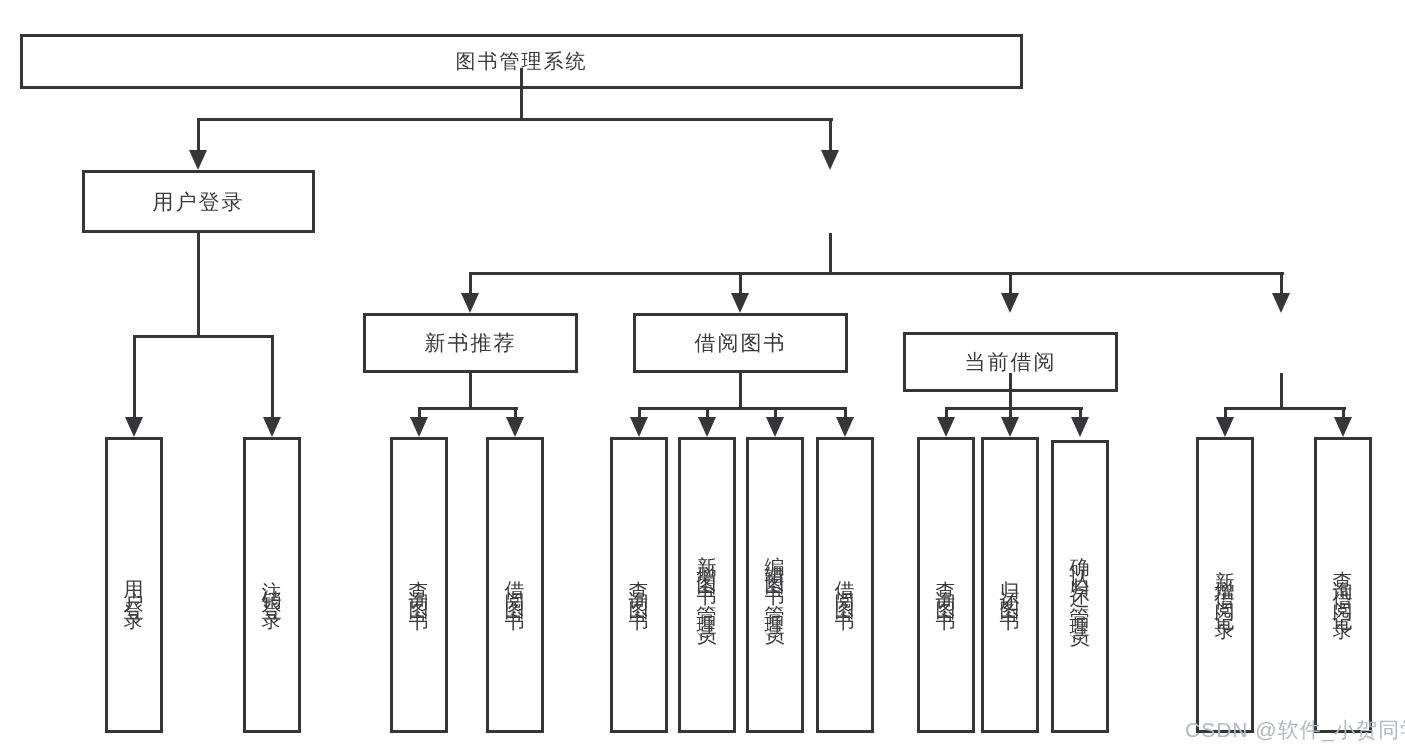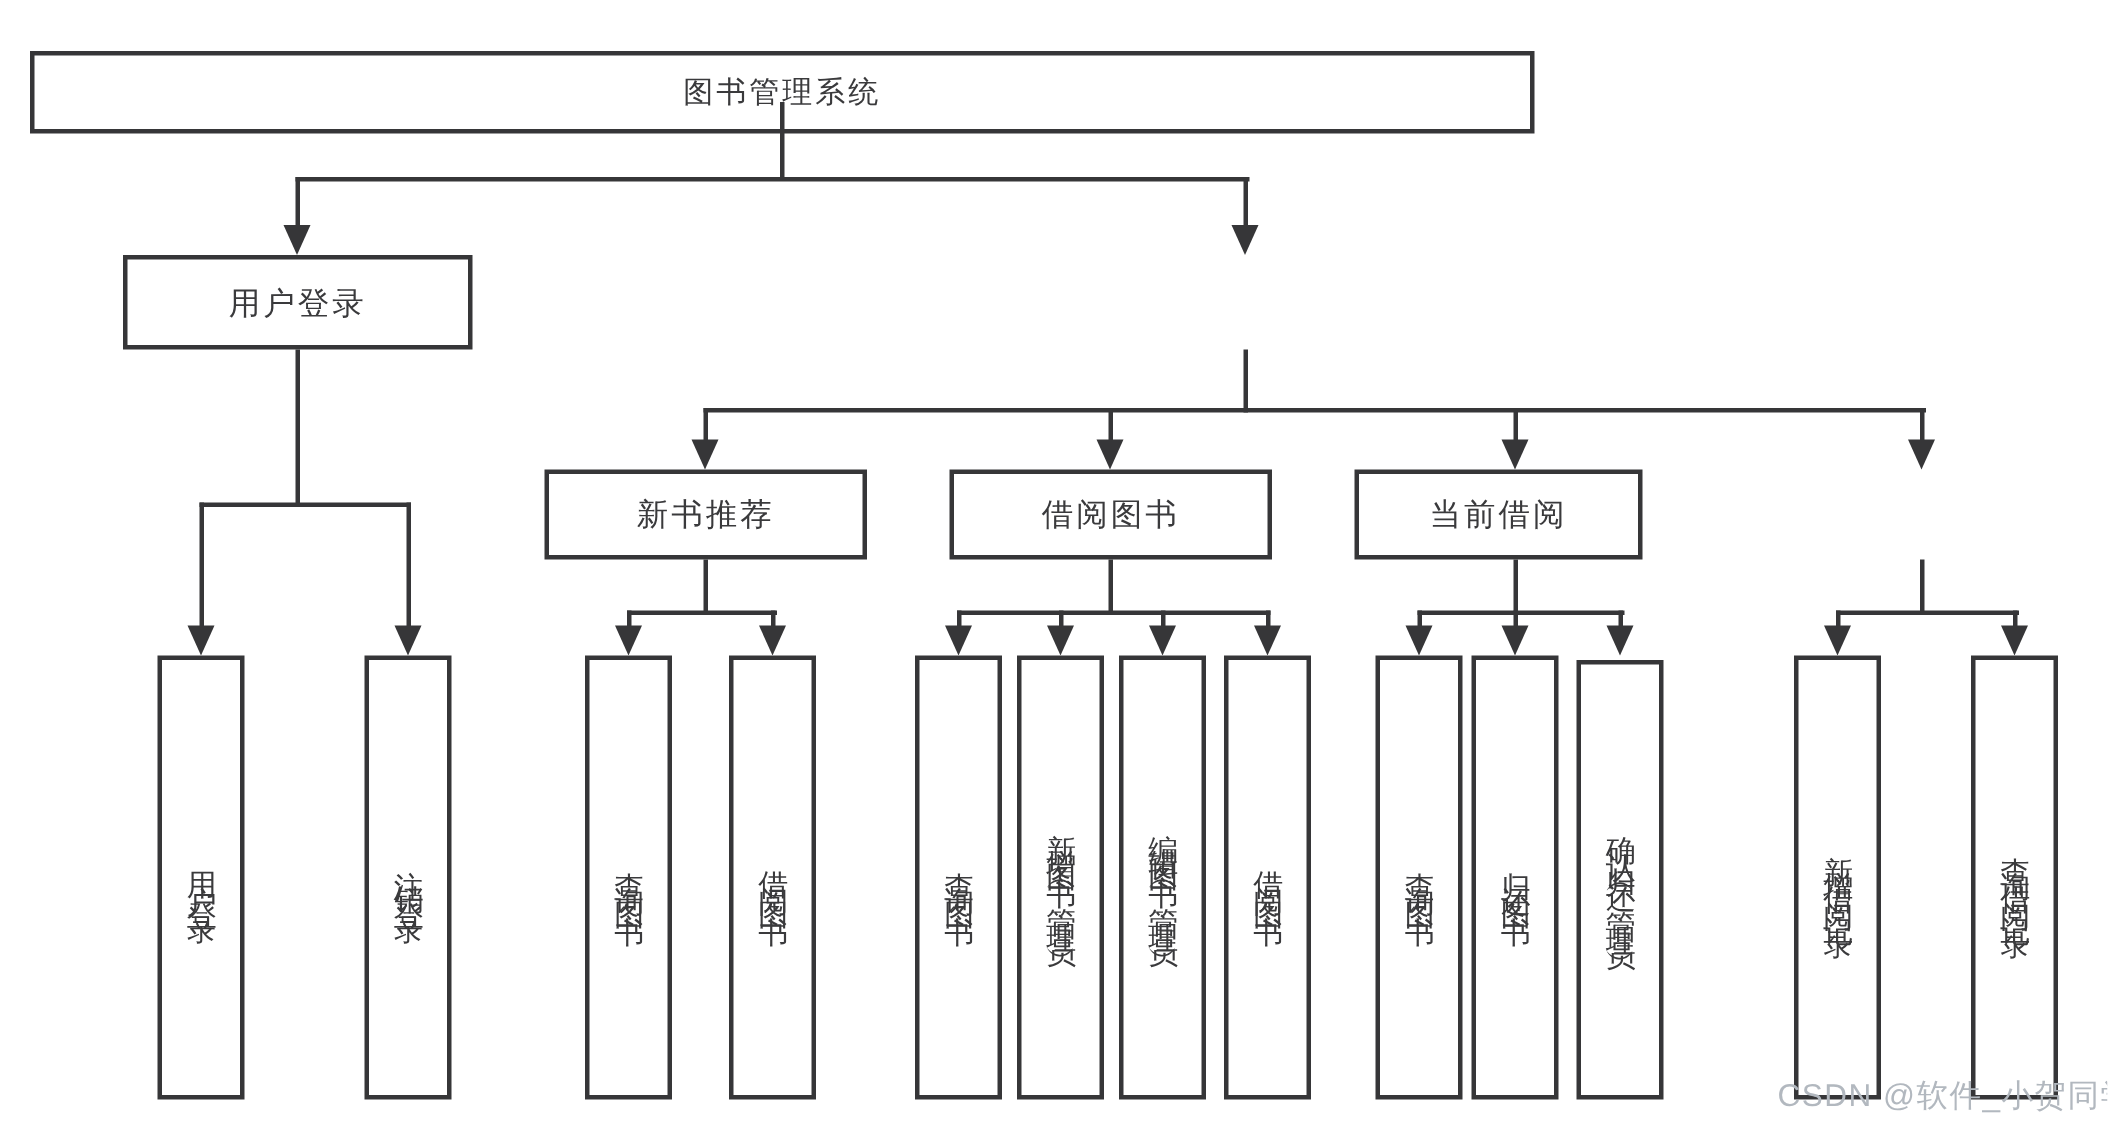--- a/index.html
+++ b/index.html
@@ -88,21 +88,21 @@
   <div class="arrow" style="left:461px;top:293px;"></div>
   <div class="line" style="left:739px;top:272px;width:3px;height:23px;"></div>
   <div class="arrow" style="left:731px;top:293px;"></div>
   <div class="line" style="left:1009px;top:272px;width:3px;height:23px;"></div>
   <div class="arrow" style="left:1001px;top:293px;"></div>
   <div class="line" style="left:1280px;top:272px;width:3px;height:23px;"></div>
   <div class="arrow" style="left:1272px;top:293px;"></div>
 
   <div class="box hlabel" style="left:363px;top:313px;width:215px;height:60px;">新书推荐</div>
   <div class="box hlabel" style="left:633px;top:313px;width:215px;height:60px;">借阅图书</div>
-  <div class="box hlabel" style="left:903px;top:313px;width:192px;height:60px;">当前借阅</div>
+  <div class="box hlabel" style="left:903px;top:332px;width:215px;height:60px;">当前借阅</div>
 
   <div class="line" style="left:469px;top:373px;width:3px;height:37px;"></div>
   <div class="line" style="left:418px;top:407px;width:100px;height:3px;"></div>
   <div class="line" style="left:418px;top:407px;width:3px;height:13px;"></div>
   <div class="arrow" style="left:410px;top:417px;"></div>
   <div class="line" style="left:514px;top:407px;width:3px;height:13px;"></div>
   <div class="arrow" style="left:506px;top:417px;"></div>
 
   <div class="line" style="left:739px;top:373px;width:3px;height:37px;"></div>
   <div class="line" style="left:638px;top:407px;width:209px;height:3px;"></div>

